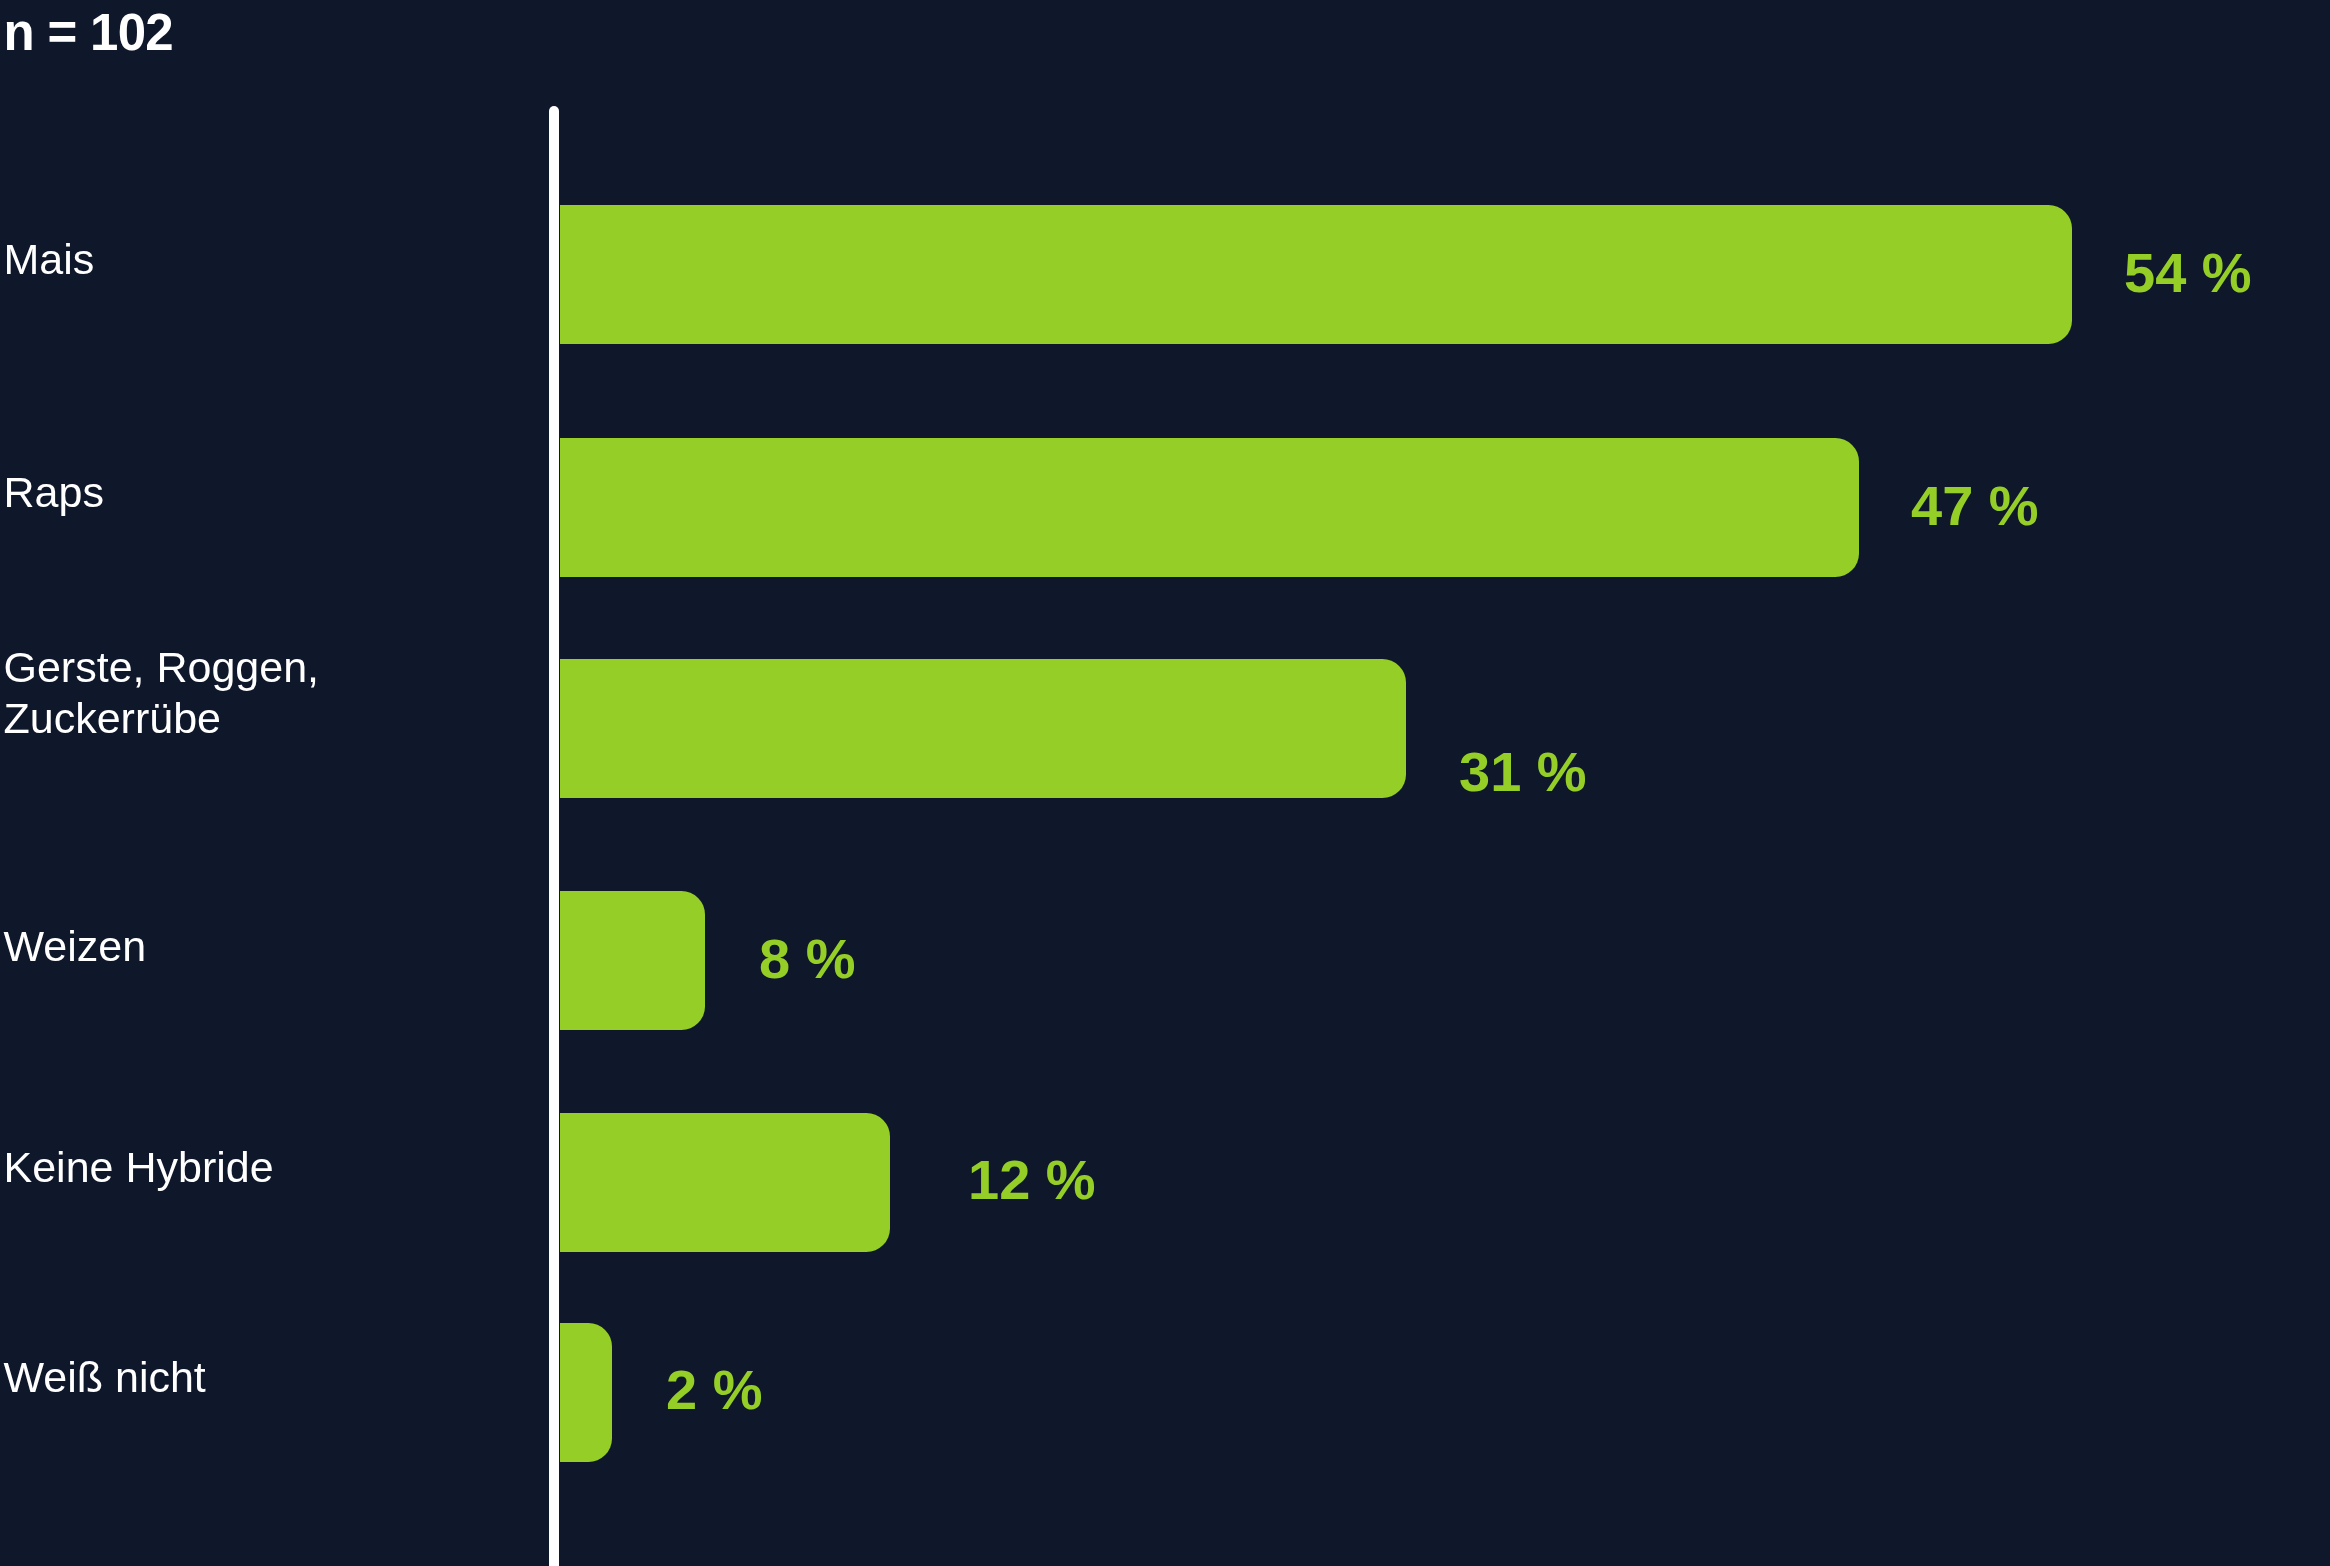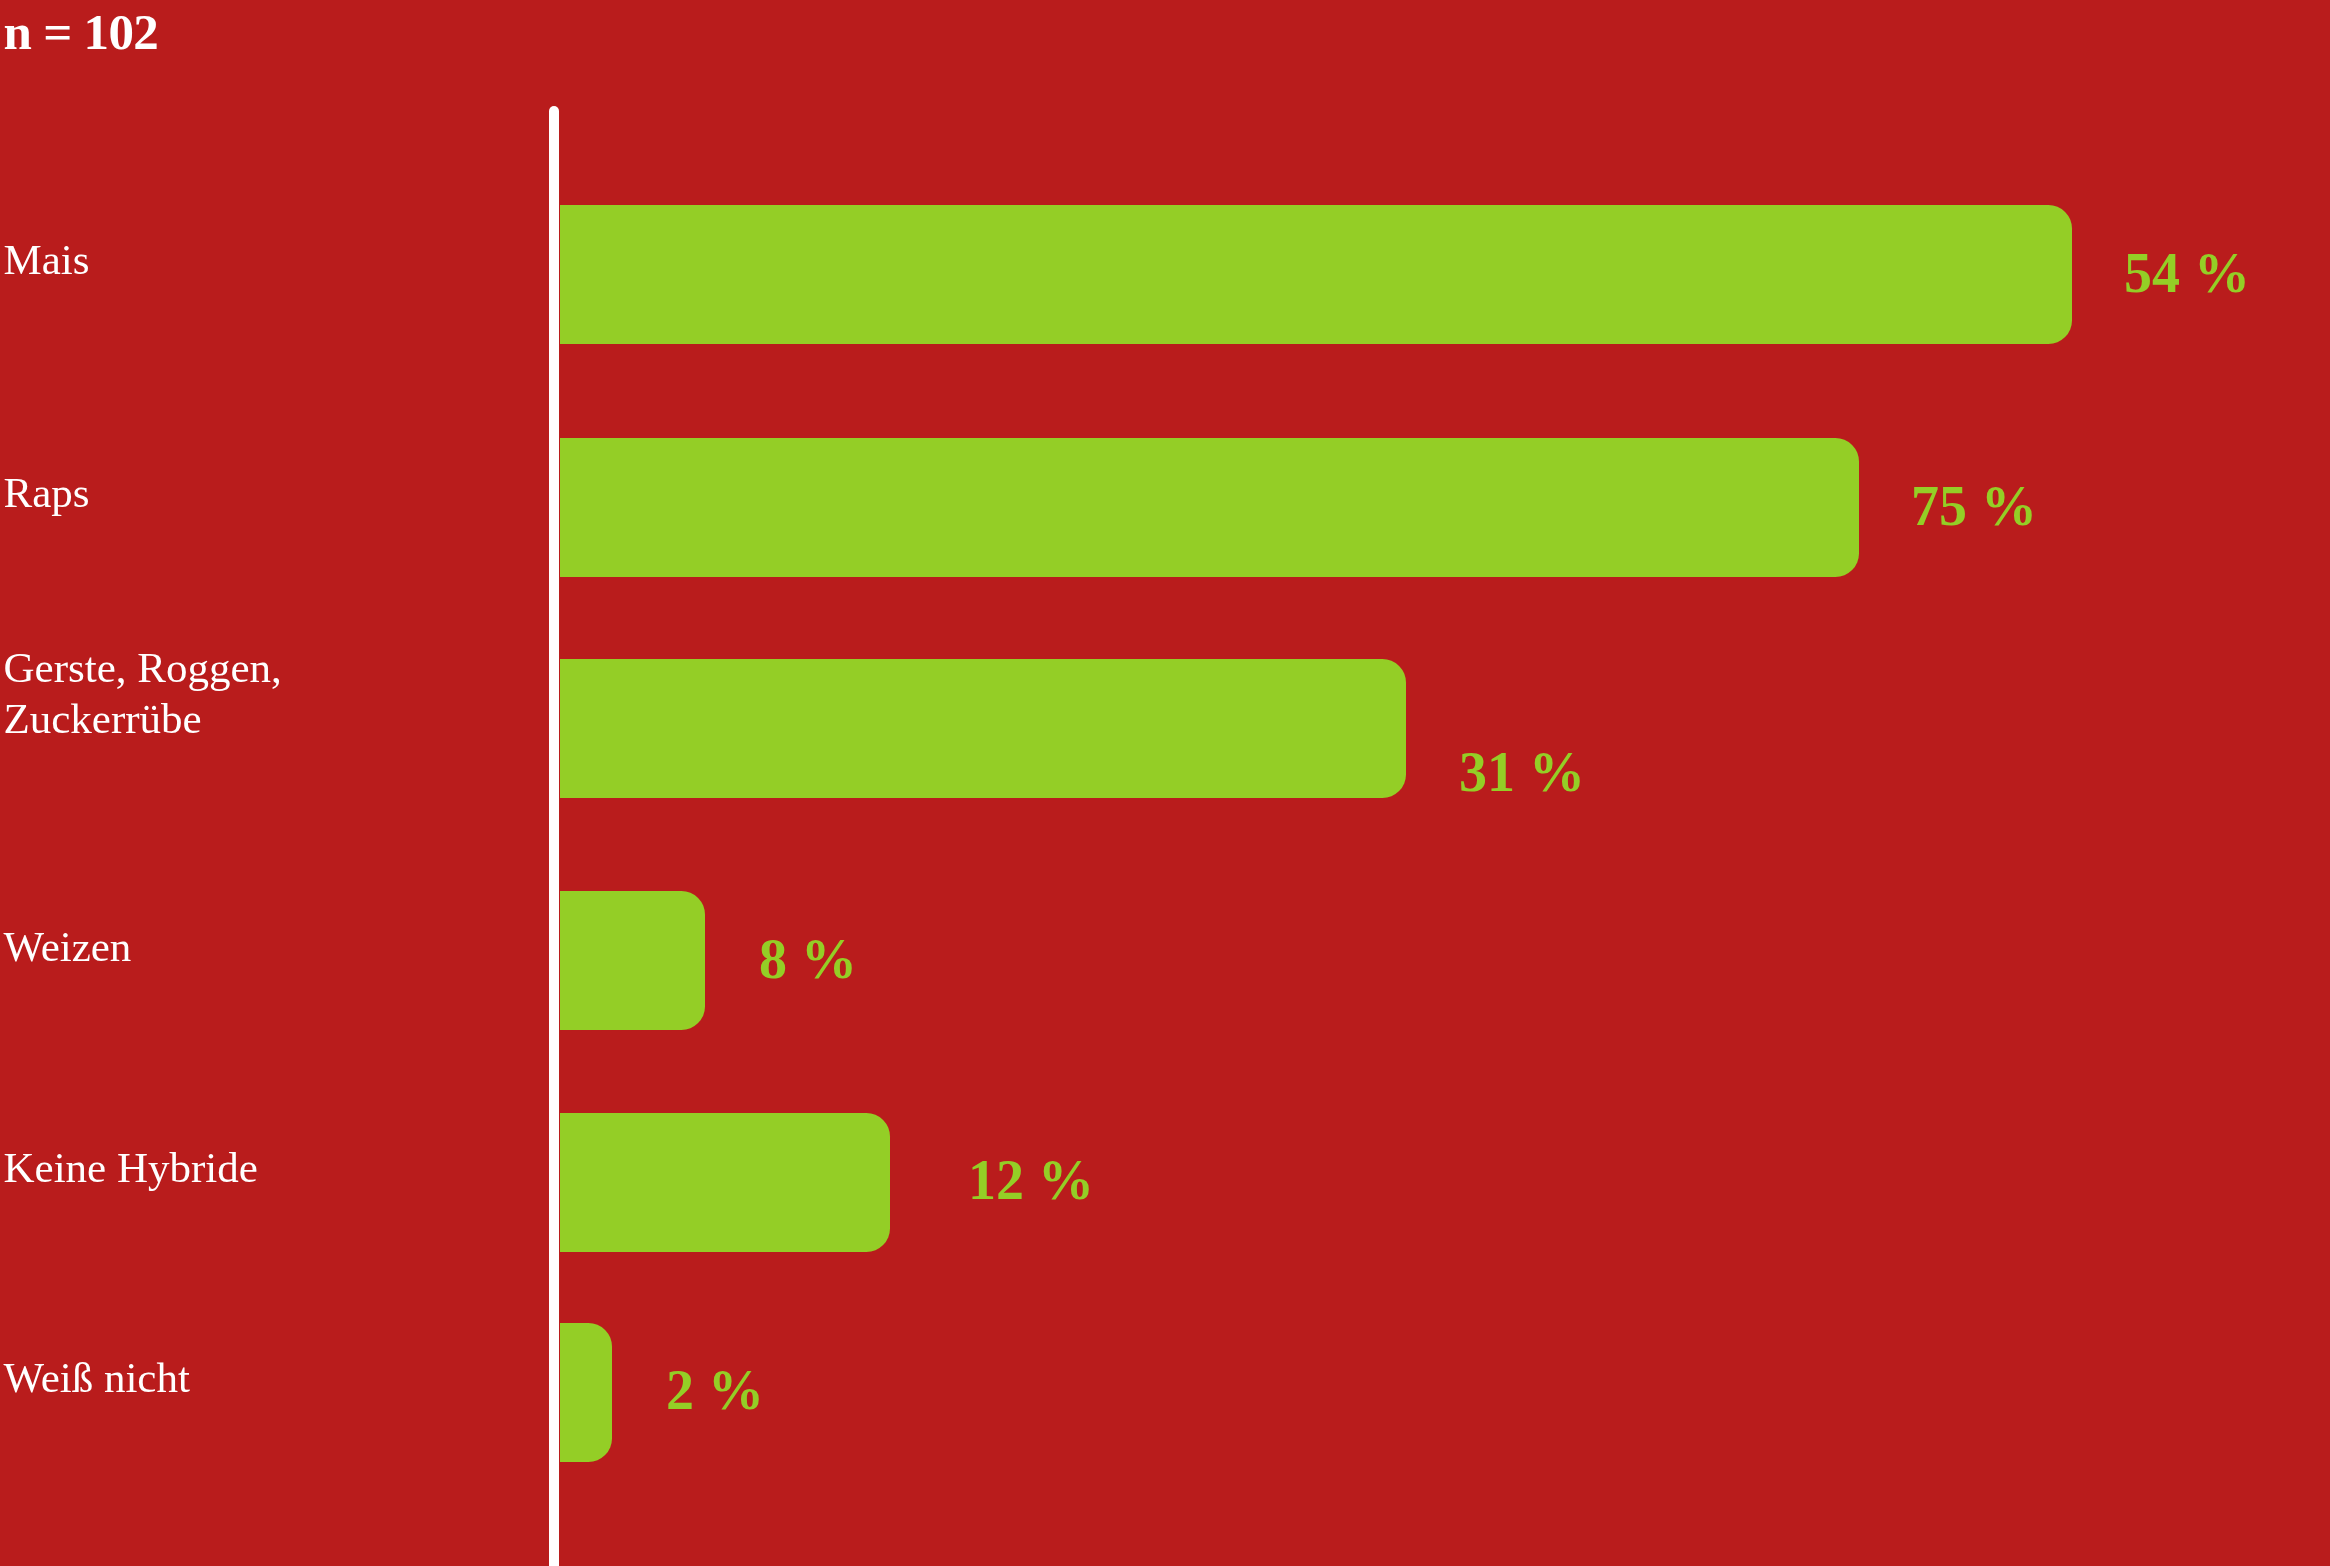--- a/index.html
+++ b/index.html
@@ -4,22 +4,22 @@
 <style>
   html, body {
     margin: 0;
     padding: 0;
     background: #000000;
   }
   #chart-root {
     position: relative;
     width: 2330px;
     height: 1567px;
-    background: #b91c1c;
-    font-family: Liberation Serif, serif;
+    background: #0f172a;
+    font-family: Liberation Sans, sans-serif;
     overflow: hidden;
   }
 
   
   #sample-note {
     position: absolute;
     left: 3.5px;
     top: 0px;
     font-size: 51px;
     font-weight: bold;
@@ -91,21 +91,21 @@
     <div id="y-axis-line"></div>
     <div id="rows-container">
         <div class="bar-row" style="top: 0px;">
           <div class="cat-label" style="top: 234px; color: rgb(255, 255, 255);">Mais</div>
           <div class="bar" style="top: 205px; width: 1512px; height: 139px; background: rgb(148, 206, 38);"></div>
           <div class="value-label" style="left: 2124px; top: 245px; color: rgb(148, 206, 38); text-align: center;">54 %</div>
         </div>
         <div class="bar-row" style="top: 0px;">
           <div class="cat-label" style="top: 467px; color: rgb(255, 255, 255);">Raps</div>
           <div class="bar" style="top: 438px; width: 1299px; height: 139px; background: rgb(148, 206, 38);"></div>
-          <div class="value-label" style="left: 1911px; top: 478px; color: rgb(148, 206, 38);">75 %</div>
+          <div class="value-label" style="left: 1911px; top: 478px; color: rgb(148, 206, 38);">47 %</div>
         </div>
         <div class="bar-row" style="top: 0px;">
           <div class="cat-label" style="top: 642px; color: rgb(255, 255, 255);">Gerste, Roggen,
 Zuckerrübe</div>
           <div class="bar" style="top: 659px; width: 846px; height: 139px; background: rgb(148, 206, 38);"></div>
           <div class="value-label" style="left: 1459px; top: 699px; color: rgb(148, 206, 38); margin-top: 45px;">31 %</div>
         </div>
         <div class="bar-row" style="top: 0px;">
           <div class="cat-label" style="top: 921px; color: rgb(255, 255, 255);">Weizen</div>
           <div class="bar" style="top: 891px; width: 145px; height: 139px; background: rgb(148, 206, 38);"></div>

